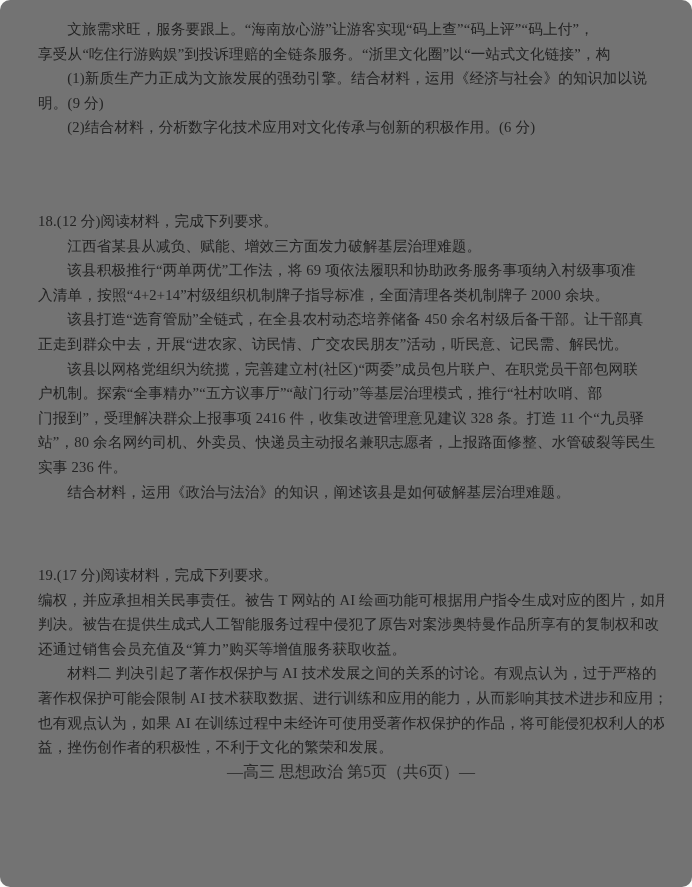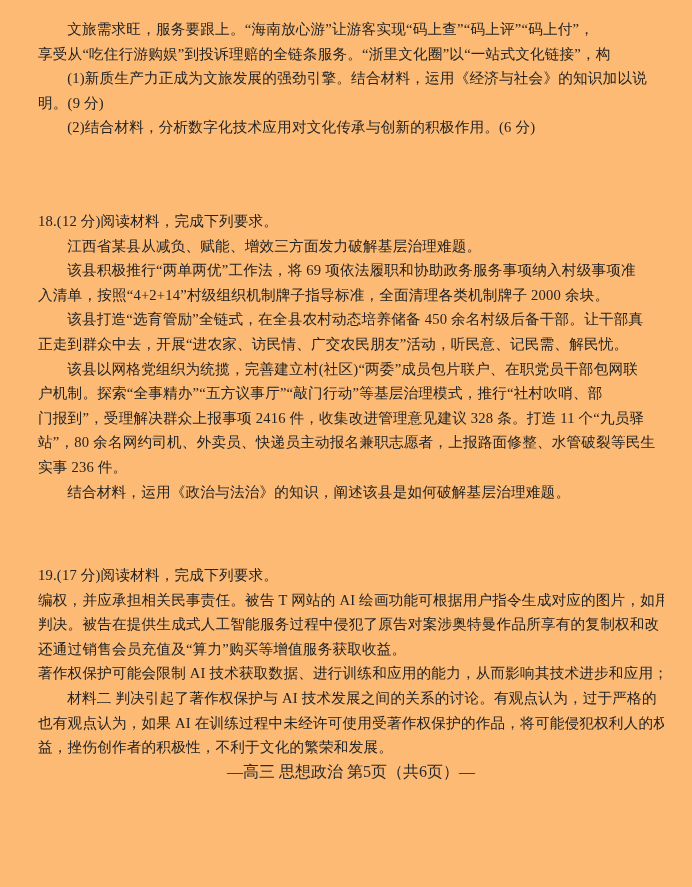--- a/index.html
+++ b/index.html
@@ -4,26 +4,27 @@
 <style>
   html, body {
     margin: 0;
     padding: 0;
     background: #fbfbf9;
   }
   .page {
     position: relative;
     width: 692px;
     height: 887px;
-    background: #fdba74;
+    background: #737373;
     color: #232323;
     font-family: "Liberation Serif", "DejaVu Serif", serif;
     overflow: hidden;
     box-sizing: border-box;
     padding: 17px 28px 0 38px;
+    border-radius: 10px;
   }
   .ln {
     height: 24.6px;
     line-height: 24.6px;
     font-size: 14.6px;
     white-space: nowrap;
     overflow: hidden;
     letter-spacing: 0.2px;
   }
   .ind { text-indent: 2em; }
@@ -68,21 +69,21 @@
     <div class="ln ind">结合材料，运用《政治与法治》的知识，阐述该县是如何破解基层治理难题。</div>
   </div>
 
   <div class="gap-b"></div>
 
   <div class="block">
     <div class="ln">19.(17 分)阅读材料，完成下列要求。</div>
     <div class="ln">编权，并应承担相关民事责任。被告 T 网站的 AI 绘画功能可根据用户指令生成对应的图片，如用</div>
     <div class="ln">判决。被告在提供生成式人工智能服务过程中侵犯了原告对案涉奥特曼作品所享有的复制权和改</div>
     <div class="ln">还通过销售会员充值及“算力”购买等增值服务获取收益。</div>
+    <div class="ln ind">材料二 判决引起了著作权保护与 AI 技术发展之间的关系的讨论。有观点认为，过于严格的</div>
     <div class="ln">著作权保护可能会限制 AI 技术获取数据、进行训练和应用的能力，从而影响其技术进步和应用；</div>
-    <div class="ln ind">材料二 判决引起了著作权保护与 AI 技术发展之间的关系的讨论。有观点认为，过于严格的</div>
     <div class="ln">也有观点认为，如果 AI 在训练过程中未经许可使用受著作权保护的作品，将可能侵犯权利人的权</div>
     <div class="ln">益，挫伤创作者的积极性，不利于文化的繁荣和发展。</div>
   </div>
 
   <div class="footer">—高三 思想政治 第5页（共6页）—</div>
 
 </div>
 
 </body></html>

